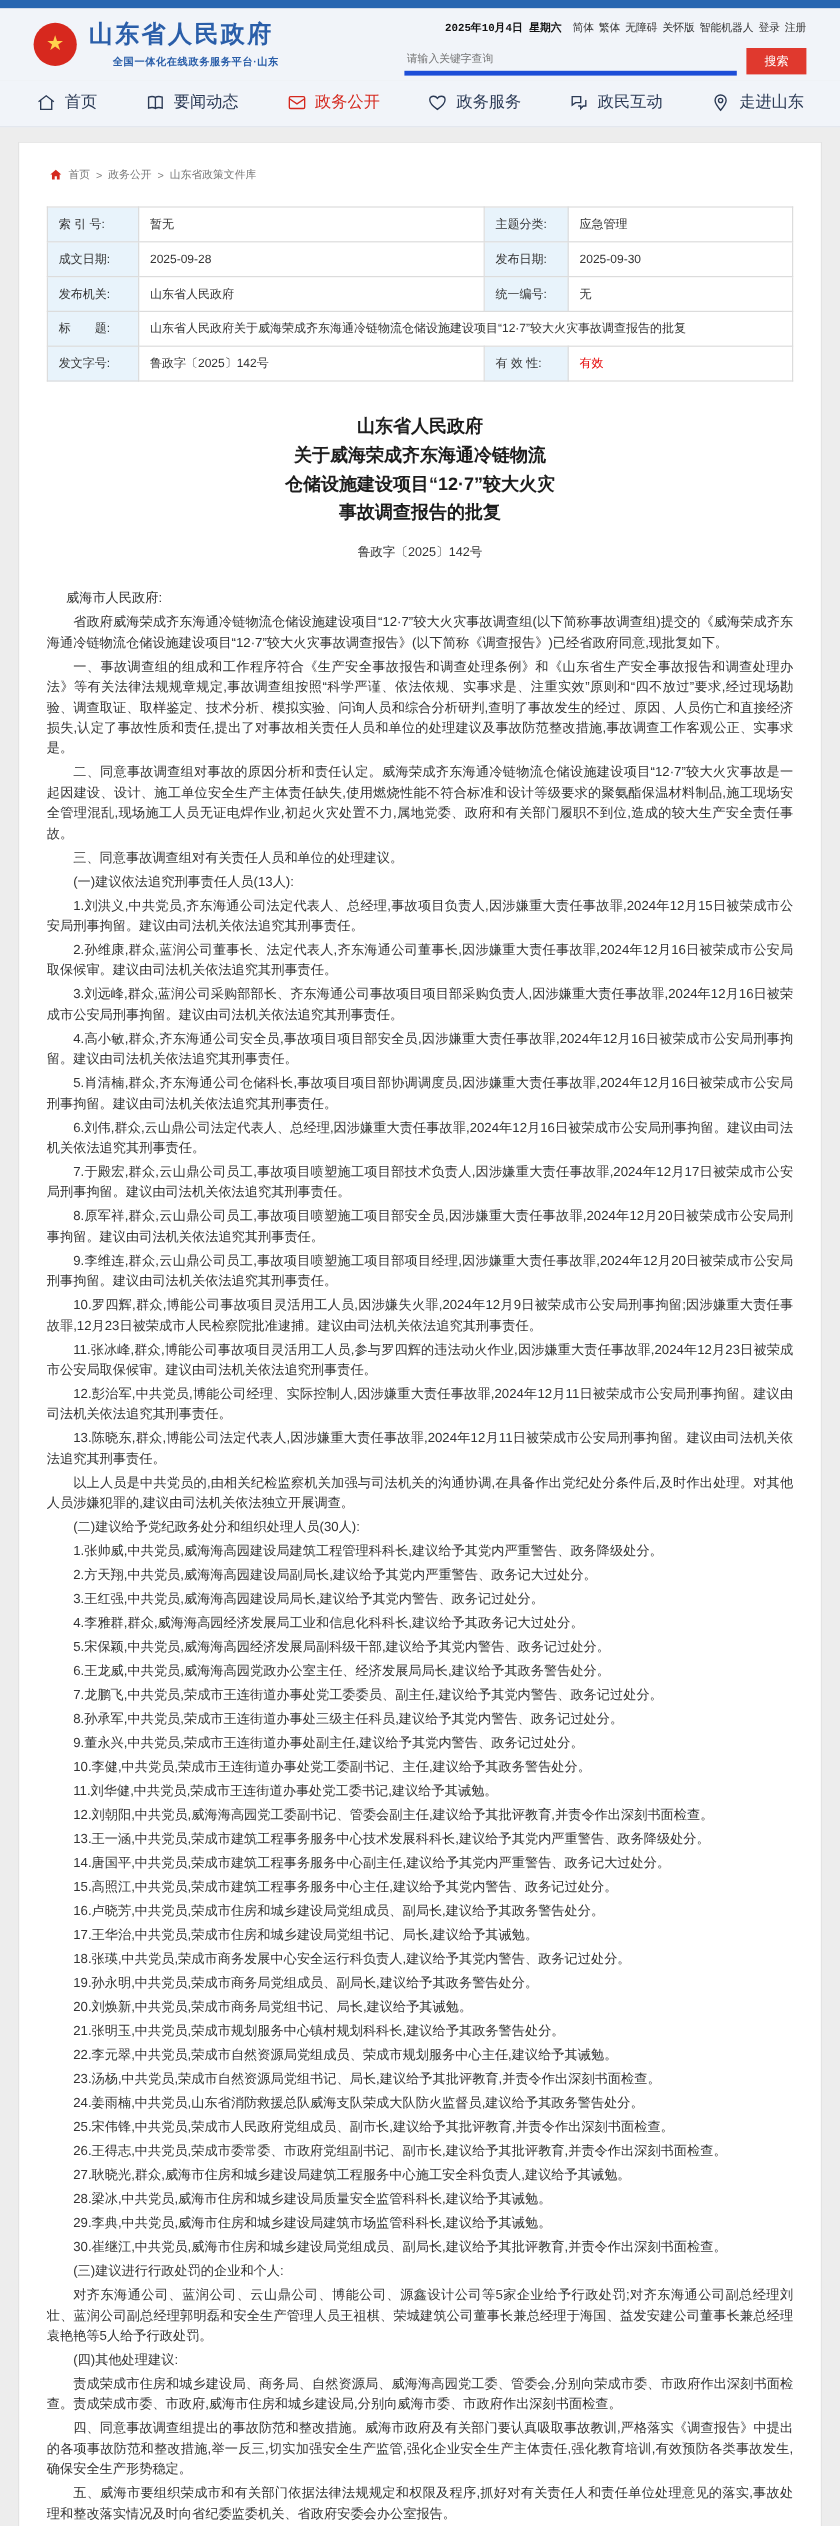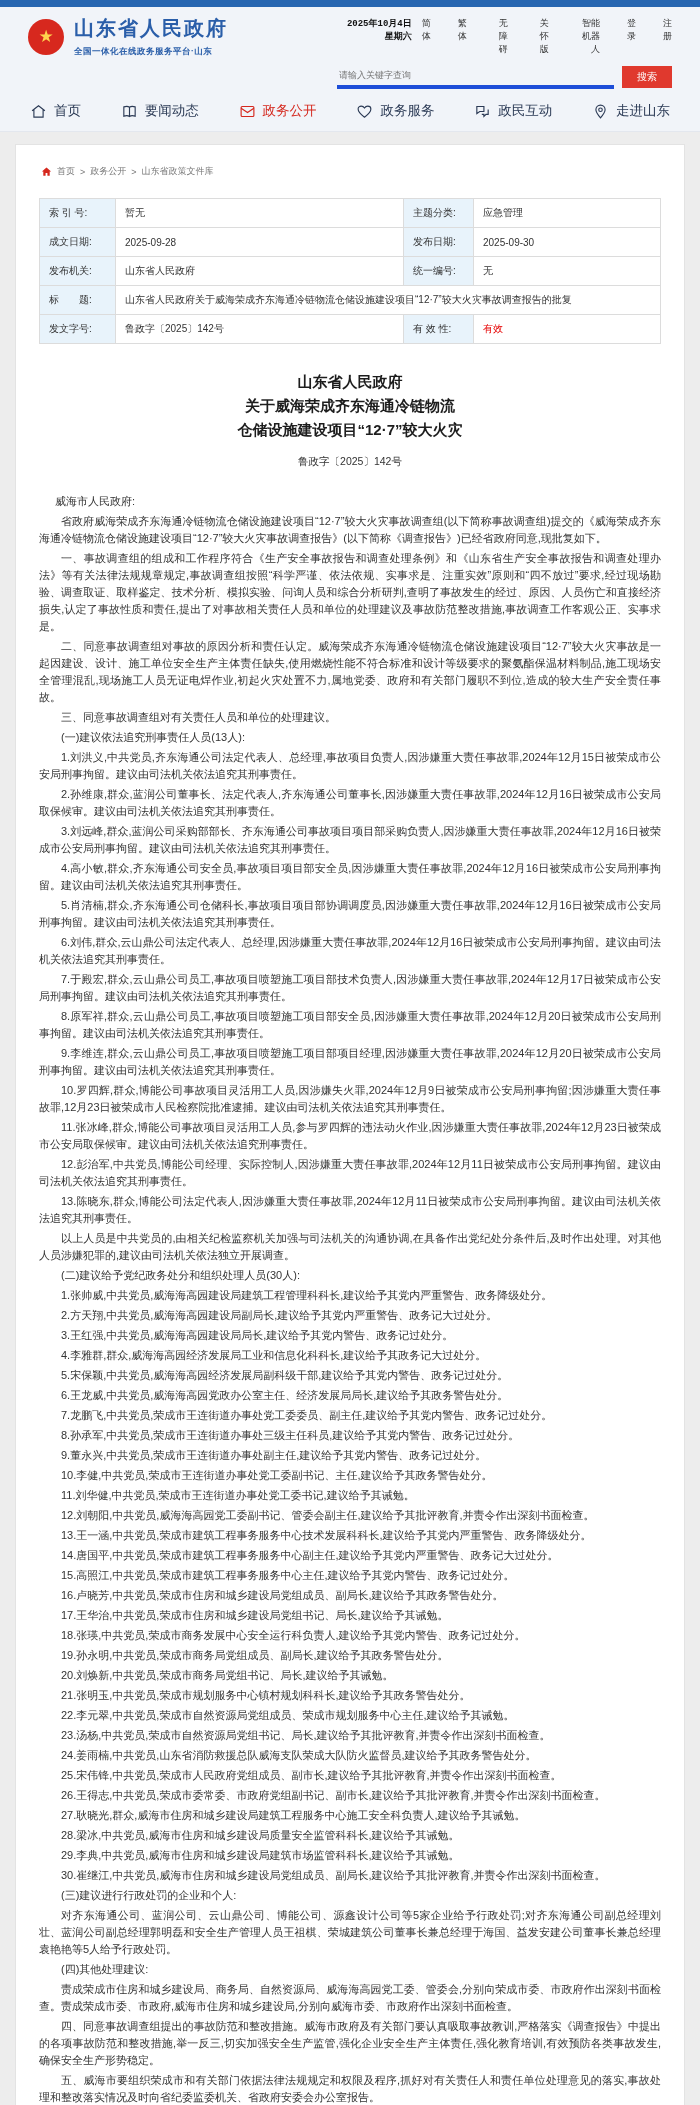--- a/index.html
+++ b/index.html
@@ -20,21 +20,21 @@
     display:flex; justify-content:space-between; align-items:flex-start;
   }
   .logo-area { display:flex; align-items:center; gap:10px; cursor:pointer; }
   .emblem {
     width:36px; height:36px; border-radius:50%;
     background:#d7281e; color:#ffd34d;
     display:flex; align-items:center; justify-content:center;
     font-size:17px; line-height:1;
   }
   .site-title { color:#2a5ea9; font-size:20px; font-weight:bold; letter-spacing:2px; }
-  .site-sub   { color:#2a5ea9; font-size:8.5px; margin-top:4px; letter-spacing:0.5px; font-weight:bold; }
+  .site-sub   { color:#2a5ea9; font-size:8.5px; margin-top:4px; letter-spacing:0.5px; font-weight:bold;margin-left:20px; }
 
   .header-right { text-align:right; padding-top:2px; width:335px; }
   .utility-row { display:flex; justify-content:flex-end; gap:9px; font-size:9px; color:#333; }
   .utility-row .date { color:#111; font-weight:bold;font-family:Liberation Mono, monospace; }
   .ulink { color:#333; text-decoration:none; cursor:pointer; }
   .search-row { display:flex; margin-top:9px; align-items:center; }
   .search-input {
     flex:1; border:none; border-bottom:4px solid #1d4ed8; background:transparent;
     font-size:9px; color:#666; padding:5px 2px; outline:none;
   }
@@ -90,21 +90,21 @@
   <div class="logo-area">
     <div class="emblem">★</div>
     <div>
       <div class="site-title">山东省人民政府</div>
       <div class="site-sub">全国一体化在线政务服务平台·山东</div>
     </div>
   </div>
   <div class="header-right">
     <div class="utility-row">
       <span class="date">2025年10月4日 星期六</span>
-      <span style="display:flex;gap:26px;">
+      <span style="display:flex;gap:4px;align-items:center;">
 
       <a class="ulink">简体</a>
           <a class="ulink">繁体</a>
           <a class="ulink">无障碍</a>
           <a class="ulink">关怀版</a>
           <a class="ulink">智能机器人</a>
           <a class="ulink">登录</a>
           <a class="ulink">注册</a>
         </span>
     </div>
@@ -210,20 +210,21 @@
         <td class="valid">有效</td>
       </tr>
     </tbody>
       </table>
 
     <div class="doc-title">
 
     <div>山东省人民政府</div>
         <div>关于威海荣成齐东海通冷链物流</div>
         <div>仓储设施建设项目“12·7”较大火灾</div>
+        <div>事故调查报告的批复</div>
       </div>
     <div class="doc-number">鲁政字〔2025〕142号</div>
 
     <div class="doc-body">
       <p class="salutation">威海市人民政府:</p>
       <span>
         
       <p>省政府威海荣成齐东海通冷链物流仓储设施建设项目“12·7”较大火灾事故调查组(以下简称事故调查组)提交的《威海荣成齐东海通冷链物流仓储设施建设项目“12·7”较大火灾事故调查报告》(以下简称《调查报告》)已经省政府同意,现批复如下。</p><p>一、事故调查组的组成和工作程序符合《生产安全事故报告和调查处理条例》和《山东省生产安全事故报告和调查处理办法》等有关法律法规规章规定,事故调查组按照“科学严谨、依法依规、实事求是、注重实效”原则和“四不放过”要求,经过现场勘验、调查取证、取样鉴定、技术分析、模拟实验、问询人员和综合分析研判,查明了事故发生的经过、原因、人员伤亡和直接经济损失,认定了事故性质和责任,提出了对事故相关责任人员和单位的处理建议及事故防范整改措施,事故调查工作客观公正、实事求是。</p><p>二、同意事故调查组对事故的原因分析和责任认定。威海荣成齐东海通冷链物流仓储设施建设项目“12·7”较大火灾事故是一起因建设、设计、施工单位安全生产主体责任缺失,使用燃烧性能不符合标准和设计等级要求的聚氨酯保温材料制品,施工现场安全管理混乱,现场施工人员无证电焊作业,初起火灾处置不力,属地党委、政府和有关部门履职不到位,造成的较大生产安全责任事故。</p><p>三、同意事故调查组对有关责任人员和单位的处理建议。</p><p>(一)建议依法追究刑事责任人员(13人):</p><p>1.刘洪义,中共党员,齐东海通公司法定代表人、总经理,事故项目负责人,因涉嫌重大责任事故罪,2024年12月15日被荣成市公安局刑事拘留。建议由司法机关依法追究其刑事责任。</p><p>2.孙维康,群众,蓝润公司董事长、法定代表人,齐东海通公司董事长,因涉嫌重大责任事故罪,2024年12月16日被荣成市公安局取保候审。建议由司法机关依法追究其刑事责任。</p><p>3.刘远峰,群众,蓝润公司采购部部长、齐东海通公司事故项目项目部采购负责人,因涉嫌重大责任事故罪,2024年12月16日被荣成市公安局刑事拘留。建议由司法机关依法追究其刑事责任。</p><p>4.高小敏,群众,齐东海通公司安全员,事故项目项目部安全员,因涉嫌重大责任事故罪,2024年12月16日被荣成市公安局刑事拘留。建议由司法机关依法追究其刑事责任。</p><p>5.肖清楠,群众,齐东海通公司仓储科长,事故项目项目部协调调度员,因涉嫌重大责任事故罪,2024年12月16日被荣成市公安局刑事拘留。建议由司法机关依法追究其刑事责任。</p><p>6.刘伟,群众,云山鼎公司法定代表人、总经理,因涉嫌重大责任事故罪,2024年12月16日被荣成市公安局刑事拘留。建议由司法机关依法追究其刑事责任。</p><p>7.于殿宏,群众,云山鼎公司员工,事故项目喷塑施工项目部技术负责人,因涉嫌重大责任事故罪,2024年12月17日被荣成市公安局刑事拘留。建议由司法机关依法追究其刑事责任。</p><p>8.原军祥,群众,云山鼎公司员工,事故项目喷塑施工项目部安全员,因涉嫌重大责任事故罪,2024年12月20日被荣成市公安局刑事拘留。建议由司法机关依法追究其刑事责任。</p><p>9.李维连,群众,云山鼎公司员工,事故项目喷塑施工项目部项目经理,因涉嫌重大责任事故罪,2024年12月20日被荣成市公安局刑事拘留。建议由司法机关依法追究其刑事责任。</p><p>10.罗四辉,群众,博能公司事故项目灵活用工人员,因涉嫌失火罪,2024年12月9日被荣成市公安局刑事拘留;因涉嫌重大责任事故罪,12月23日被荣成市人民检察院批准逮捕。建议由司法机关依法追究其刑事责任。</p><p>11.张冰峰,群众,博能公司事故项目灵活用工人员,参与罗四辉的违法动火作业,因涉嫌重大责任事故罪,2024年12月23日被荣成市公安局取保候审。建议由司法机关依法追究刑事责任。</p><p>12.彭治军,中共党员,博能公司经理、实际控制人,因涉嫌重大责任事故罪,2024年12月11日被荣成市公安局刑事拘留。建议由司法机关依法追究其刑事责任。</p><p>13.陈晓东,群众,博能公司法定代表人,因涉嫌重大责任事故罪,2024年12月11日被荣成市公安局刑事拘留。建议由司法机关依法追究其刑事责任。</p><p>以上人员是中共党员的,由相关纪检监察机关加强与司法机关的沟通协调,在具备作出党纪处分条件后,及时作出处理。对其他人员涉嫌犯罪的,建议由司法机关依法独立开展调查。</p><p>(二)建议给予党纪政务处分和组织处理人员(30人):</p><p>1.张帅威,中共党员,威海海高园建设局建筑工程管理科科长,建议给予其党内严重警告、政务降级处分。</p><p>2.方天翔,中共党员,威海海高园建设局副局长,建议给予其党内严重警告、政务记大过处分。</p><p>3.王红强,中共党员,威海海高园建设局局长,建议给予其党内警告、政务记过处分。</p><p>4.李雅群,群众,威海海高园经济发展局工业和信息化科科长,建议给予其政务记大过处分。</p><p>5.宋保颖,中共党员,威海海高园经济发展局副科级干部,建议给予其党内警告、政务记过处分。</p><p>6.王龙威,中共党员,威海海高园党政办公室主任、经济发展局局长,建议给予其政务警告处分。</p><p>7.龙鹏飞,中共党员,荣成市王连街道办事处党工委委员、副主任,建议给予其党内警告、政务记过处分。</p><p>8.孙承军,中共党员,荣成市王连街道办事处三级主任科员,建议给予其党内警告、政务记过处分。</p><p>9.董永兴,中共党员,荣成市王连街道办事处副主任,建议给予其党内警告、政务记过处分。</p><p>10.李健,中共党员,荣成市王连街道办事处党工委副书记、主任,建议给予其政务警告处分。</p><p>11.刘华健,中共党员,荣成市王连街道办事处党工委书记,建议给予其诫勉。</p><p>12.刘朝阳,中共党员,威海海高园党工委副书记、管委会副主任,建议给予其批评教育,并责令作出深刻书面检查。</p><p>13.王一涵,中共党员,荣成市建筑工程事务服务中心技术发展科科长,建议给予其党内严重警告、政务降级处分。</p><p>14.唐国平,中共党员,荣成市建筑工程事务服务中心副主任,建议给予其党内严重警告、政务记大过处分。</p><p>15.高照江,中共党员,荣成市建筑工程事务服务中心主任,建议给予其党内警告、政务记过处分。</p><p>16.卢晓芳,中共党员,荣成市住房和城乡建设局党组成员、副局长,建议给予其政务警告处分。</p><p>17.王华治,中共党员,荣成市住房和城乡建设局党组书记、局长,建议给予其诫勉。</p><p>18.张瑛,中共党员,荣成市商务发展中心安全运行科负责人,建议给予其党内警告、政务记过处分。</p><p>19.孙永明,中共党员,荣成市商务局党组成员、副局长,建议给予其政务警告处分。</p><p>20.刘焕新,中共党员,荣成市商务局党组书记、局长,建议给予其诫勉。</p><p>21.张明玉,中共党员,荣成市规划服务中心镇村规划科科长,建议给予其政务警告处分。</p><p>22.李元翠,中共党员,荣成市自然资源局党组成员、荣成市规划服务中心主任,建议给予其诫勉。</p><p>23.汤杨,中共党员,荣成市自然资源局党组书记、局长,建议给予其批评教育,并责令作出深刻书面检查。</p><p>24.姜雨楠,中共党员,山东省消防救援总队威海支队荣成大队防火监督员,建议给予其政务警告处分。</p><p>25.宋伟锋,中共党员,荣成市人民政府党组成员、副市长,建议给予其批评教育,并责令作出深刻书面检查。</p><p>26.王得志,中共党员,荣成市委常委、市政府党组副书记、副市长,建议给予其批评教育,并责令作出深刻书面检查。</p><p>27.耿晓光,群众,威海市住房和城乡建设局建筑工程服务中心施工安全科负责人,建议给予其诫勉。</p><p>28.梁冰,中共党员,威海市住房和城乡建设局质量安全监管科科长,建议给予其诫勉。</p><p>29.李典,中共党员,威海市住房和城乡建设局建筑市场监管科科长,建议给予其诫勉。</p><p>30.崔继江,中共党员,威海市住房和城乡建设局党组成员、副局长,建议给予其批评教育,并责令作出深刻书面检查。</p><p>(三)建议进行行政处罚的企业和个人:</p><p>对齐东海通公司、蓝润公司、云山鼎公司、博能公司、源鑫设计公司等5家企业给予行政处罚;对齐东海通公司副总经理刘壮、蓝润公司副总经理郭明磊和安全生产管理人员王祖棋、荣城建筑公司董事长兼总经理于海国、益发安建公司董事长兼总经理袁艳艳等5人给予行政处罚。</p><p>(四)其他处理建议:</p><p>责成荣成市住房和城乡建设局、商务局、自然资源局、威海海高园党工委、管委会,分别向荣成市委、市政府作出深刻书面检查。责成荣成市委、市政府,威海市住房和城乡建设局,分别向威海市委、市政府作出深刻书面检查。</p><p>四、同意事故调查组提出的事故防范和整改措施。威海市政府及有关部门要认真吸取事故教训,严格落实《调查报告》中提出的各项事故防范和整改措施,举一反三,切实加强安全生产监管,强化企业安全生产主体责任,强化教育培训,有效预防各类事故发生,确保安全生产形势稳定。</p><p>五、威海市要组织荣成市和有关部门依据法律法规规定和权限及程序,抓好对有关责任人和责任单位处理意见的落实,事故处理和整改落实情况及时向省纪委监委机关、省政府安委会办公室报告。</p></span>
     </div>
 

